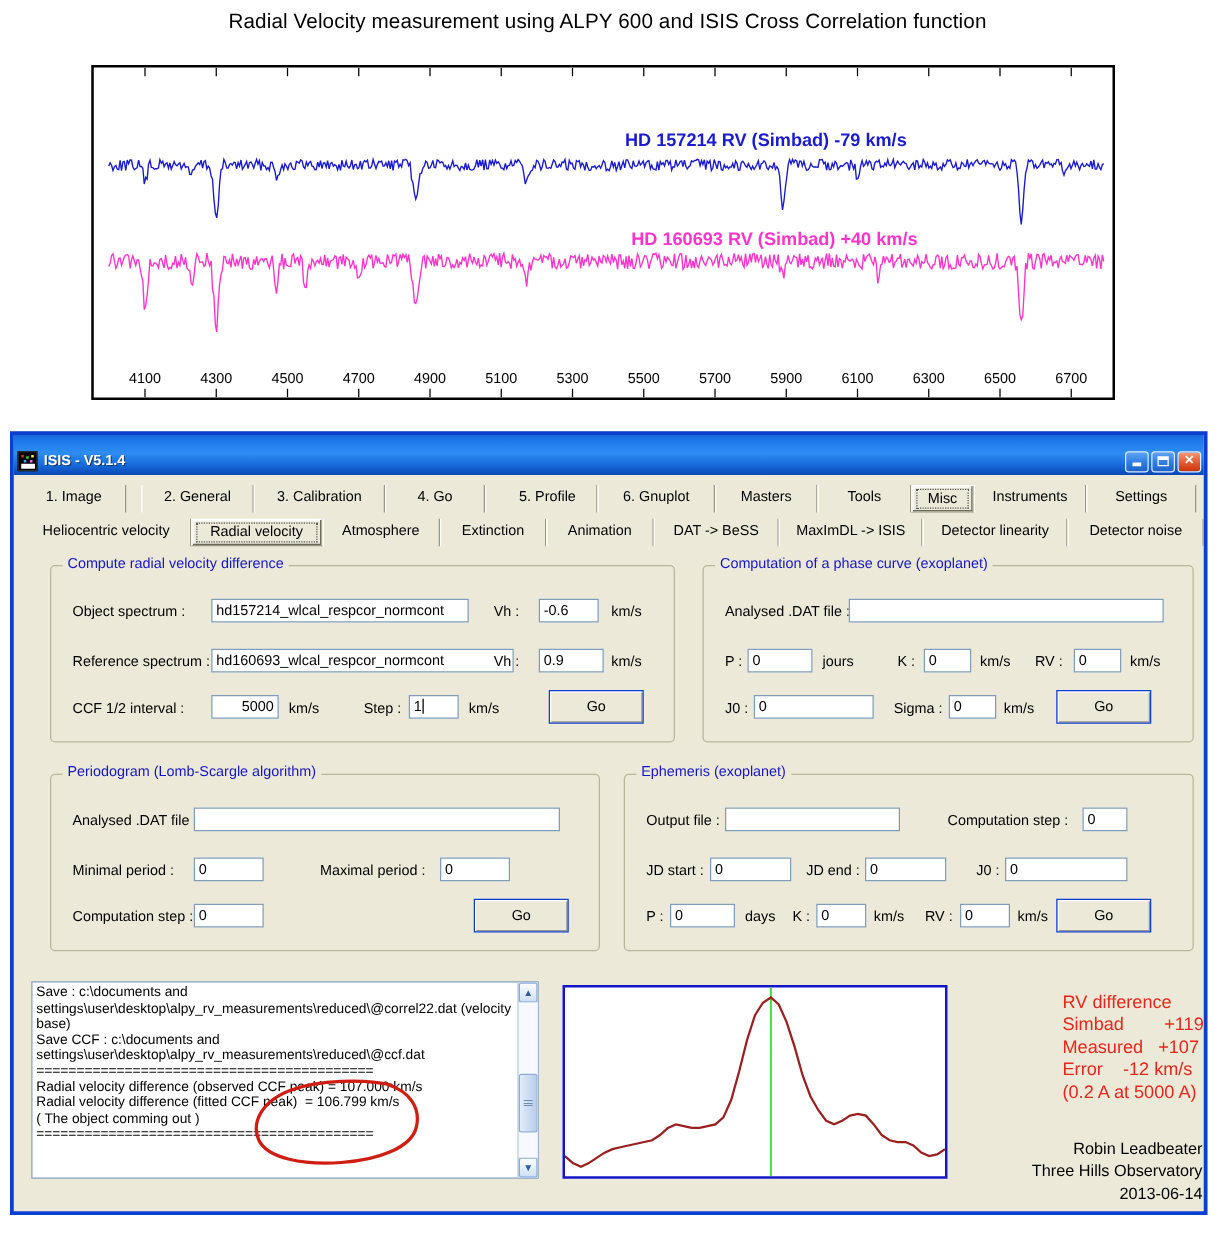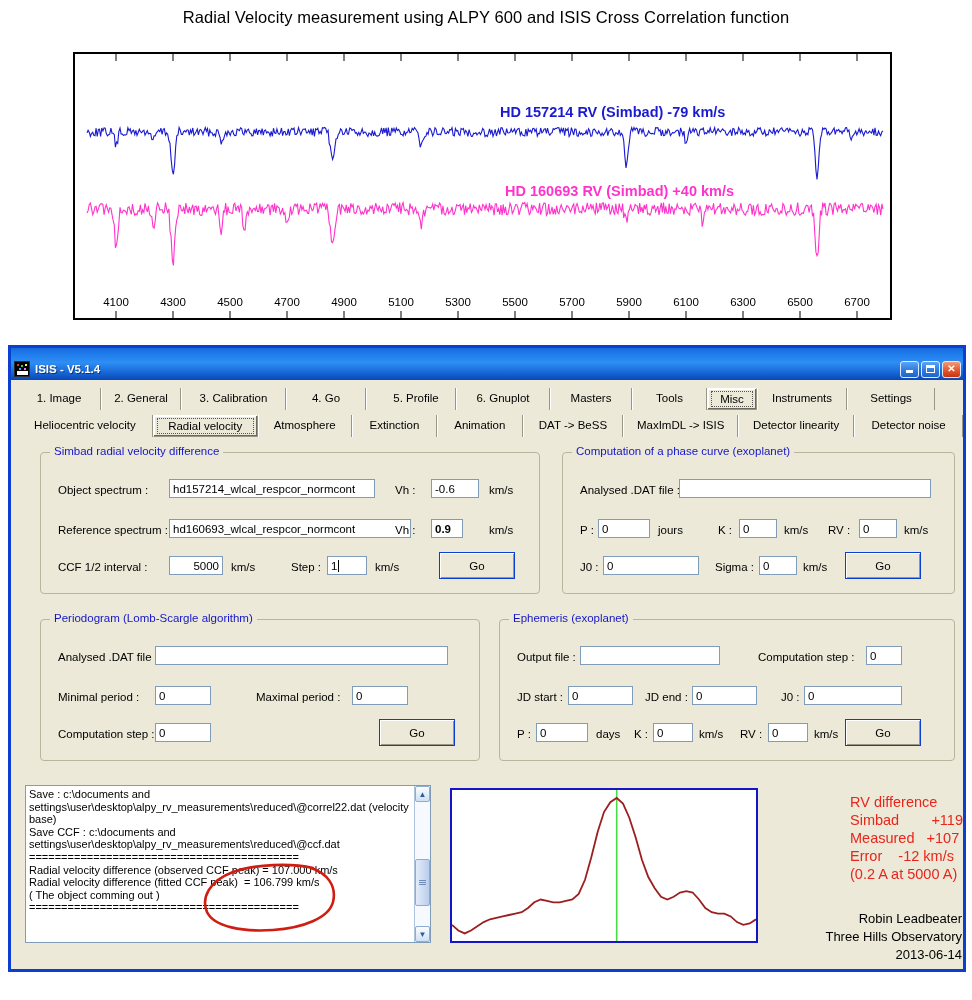--- a/index.html
+++ b/index.html
@@ -222,21 +222,21 @@
           </div>
         <div class="tbtn close">
             <span class="gm">✕</span>
           </div>
       </div>
     </div>
 
     <div class="client">
       <div class="tabrow r1" id="tabrow1">
           <div class="tab" style="width: 84px;"><span>1. Image</span></div>
-          <div class="tab" style="width: 80px;"><span>2. General</span></div>
+          <div class="tab" style="width: 90px; margin-left: 12px;"><span>2. General</span></div>
           <div class="tab" style="width: 105px;"><span>3. Calibration</span></div>
           <div class="tab" style="width: 80px;"><span>4. Go</span></div>
           <div class="tab" style="width: 90px; padding-left: 10px;"><span>5. Profile</span></div>
           <div class="tab" style="width: 94px;"><span>6. Gnuplot</span></div>
           <div class="tab" style="width: 82px;"><span>Masters</span></div>
           <div class="tab" style="width: 75px;"><span>Tools</span></div>
           <div class="tab sel" style="width: 50px;"><span>Misc</span></div>
           <div class="tab" style="width: 90px;"><span>Instruments</span></div>
           <div class="tab" style="width: 88px;"><span>Settings</span></div>
         </div>
@@ -247,32 +247,32 @@
           <div class="tab" style="width: 88px;"><span>Extinction</span></div>
           <div class="tab" style="width: 88px;"><span>Animation</span></div>
           <div class="tab" style="width: 104px;"><span>DAT -&gt; BeSS</span></div>
           <div class="tab" style="width: 118px;"><span>MaxImDL -&gt; ISIS</span></div>
           <div class="tab" style="width: 120px;"><span>Detector linearity</span></div>
           <div class="tab" style="width: 112px;"><span>Detector noise</span></div>
         </div>
     </div>
 
     <div class="grp" style="left:29px;top:104px;width:500px;height:142px;">
-      <div class="legend">Simbad radial velocity difference</div>
+      <div class="legend">Compute radial velocity difference</div>
 
       <div class="lbl" style="left:17px;top:31px;">Object spectrum :</div>
       <div class="inp" style="left:128px;top:26px;width:206px;">hd157214_wlcal_respcor_normcont</div>
       <div class="lbl" style="left:354px;top:31px;">Vh :</div>
       <div class="inp" style="left:390px;top:26px;width:48px;">-0.6</div>
       <div class="lbl" style="left:448px;top:31px;">km/s</div>
 
       <div class="lbl" style="left:17px;top:71px;">Reference spectrum :</div>
       <div class="inp" style="left:128px;top:66px;width:242px;">hd160693_wlcal_respcor_normcont</div>
       <div class="lbl" style="left:354px;top:71px;">Vh :</div>
-      <div class="inp" style="left:390px;top:66px;width:32px;font-weight:bold;">0.9</div>
+      <div class="inp" style="left:390px;top:66px;width:52px;">0.9</div>
       <div class="lbl" style="left:448px;top:71px;">km/s</div>
 
       <div class="lbl" style="left:17px;top:108px;">CCF 1/2 interval :</div>
       <div class="inp" style="left:128px;top:103px;width:54px;text-align:right;">5000</div>
       <div class="lbl" style="left:190px;top:108px;">km/s</div>
       <div class="lbl" style="left:250px;top:108px;">Step :</div>
       <div class="inp caret" style="left:286px;top:103px;width:40px;">1</div>
       <div class="lbl" style="left:334px;top:108px;">km/s</div>
       <div class="btn" style="left:398px;top:99px;width:76px;height:27px;">Go</div>
     </div>

